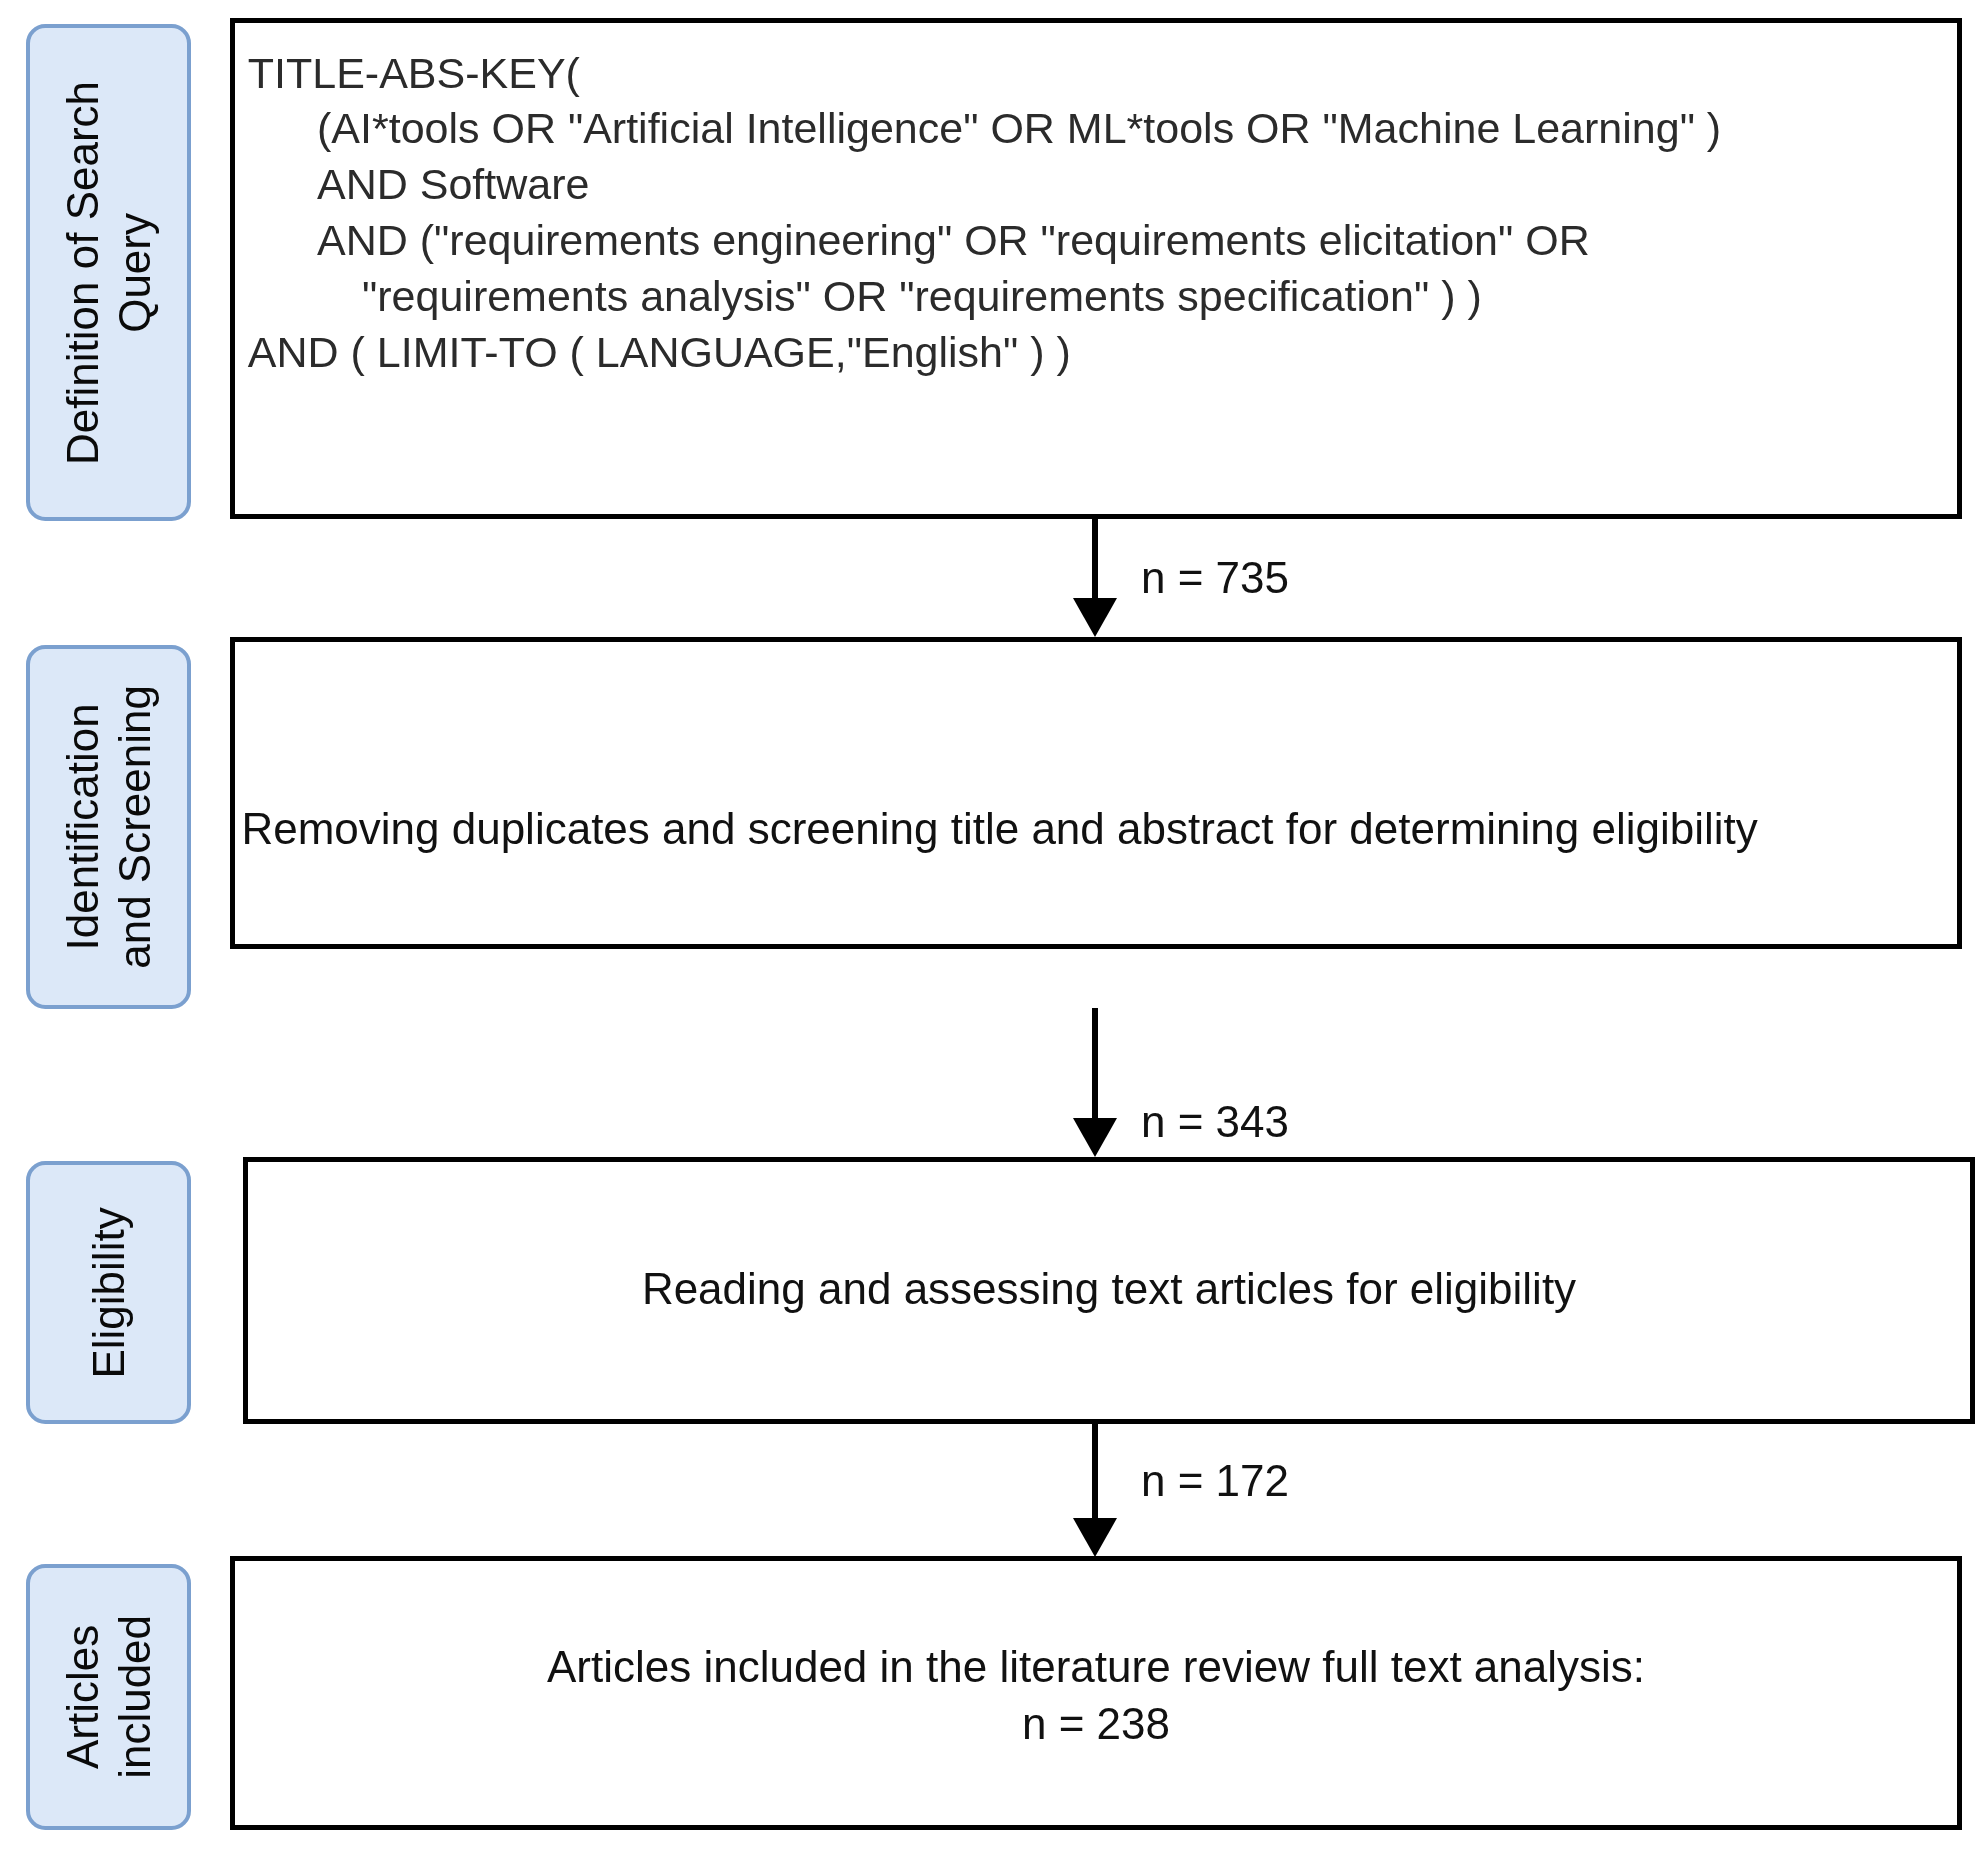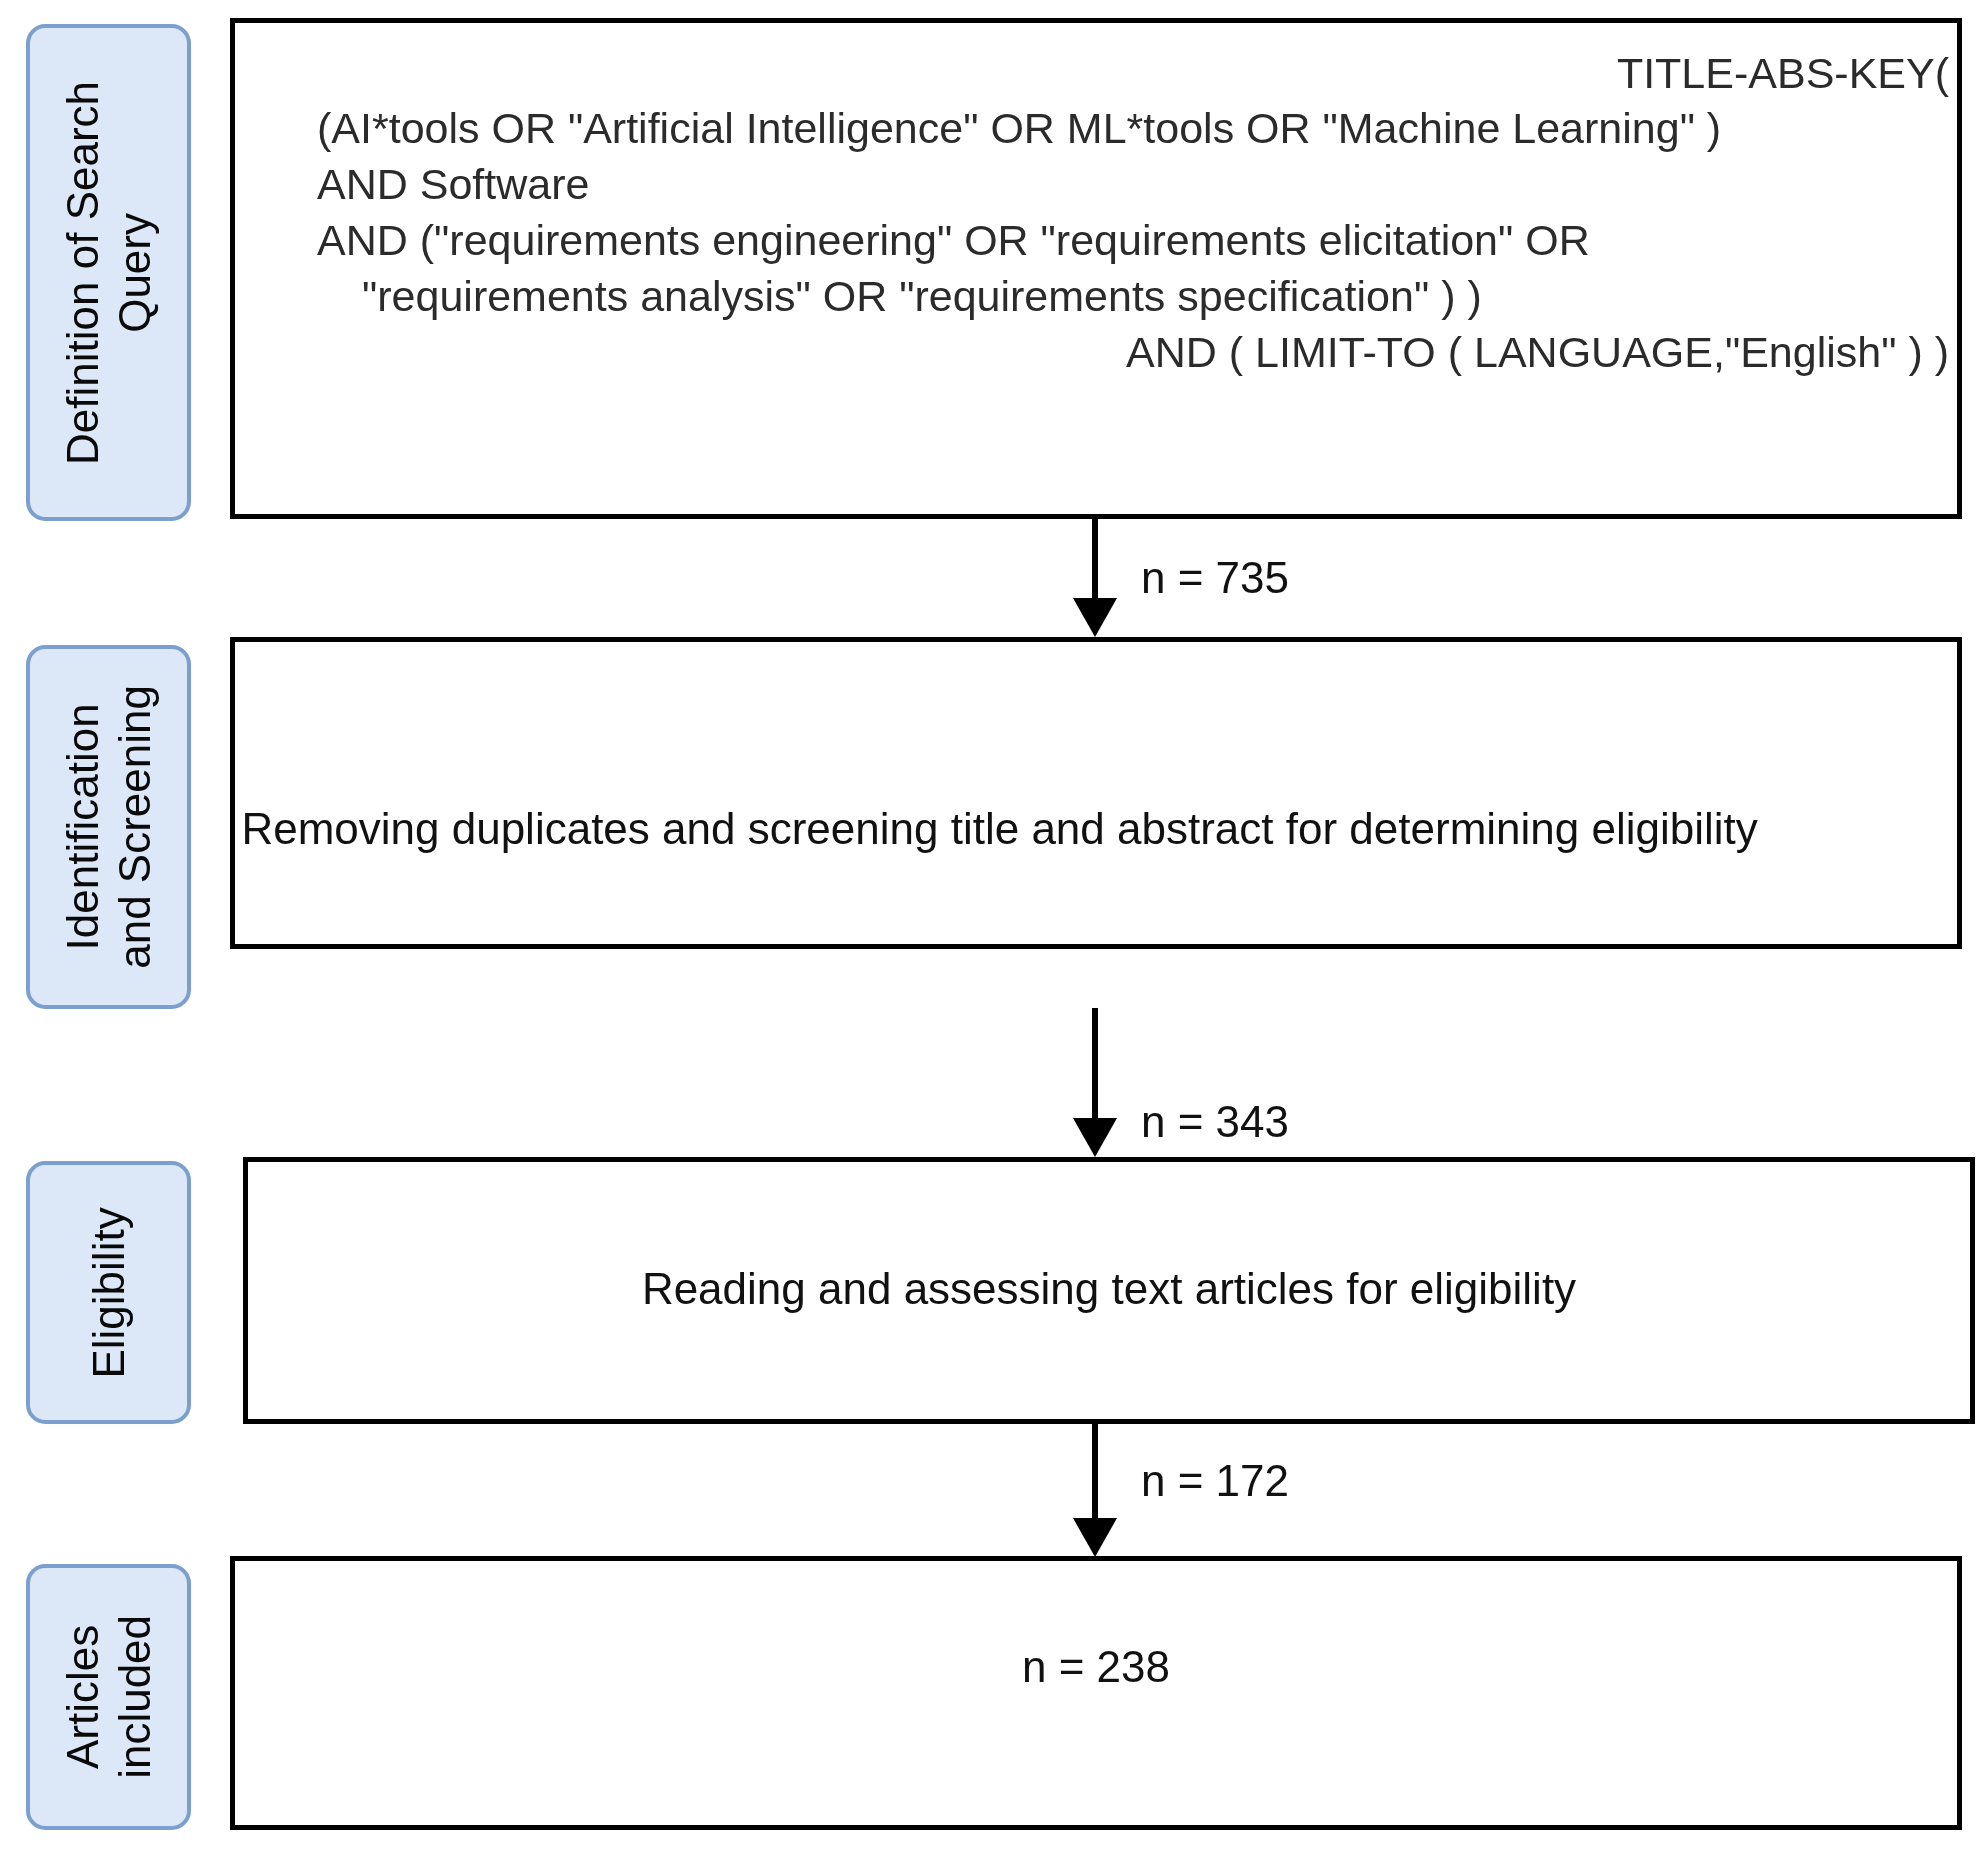--- a/index.html
+++ b/index.html
@@ -68,21 +68,21 @@
     left: 8px;
     top: 22.6px;
     right: 8px;
     font-size: 43px;
     line-height: 1.30;
     color: #2b2b2b;
     font-family: "Liberation Sans", sans-serif;
     white-space: nowrap;
   }
   .query-line { display: block; }
-  .query-line.ind-0 { padding-left: 4.8px; text-align: right; }
+  .query-line.ind-0 { padding-left: 4.8px; }
   .query-line.ind-1 { padding-left: 74px; }
   .query-line.ind-2 { padding-left: 119px; }
 
   
   .box-body {
     position: absolute;
     left: 0;
     right: 0;
     font-size: 44px;
     line-height: 1.30;
@@ -221,18 +221,19 @@
   </div>
 
   <div class="connector" id="conn-2">
     <div class="stem"></div>
     <div class="head"></div>
   </div>
   <div class="connector-label" id="lbl-2">n = 172</div>
 
   <div class="flow-box" id="box-3">
     <div class="box-body" id="body-3">
+      <span class="ln">Articles included in the literature review full text analysis:</span>
       <span class="ln">n = 238</span>
     </div>
   </div>
 
 </div>
 
 
 </body></html>

